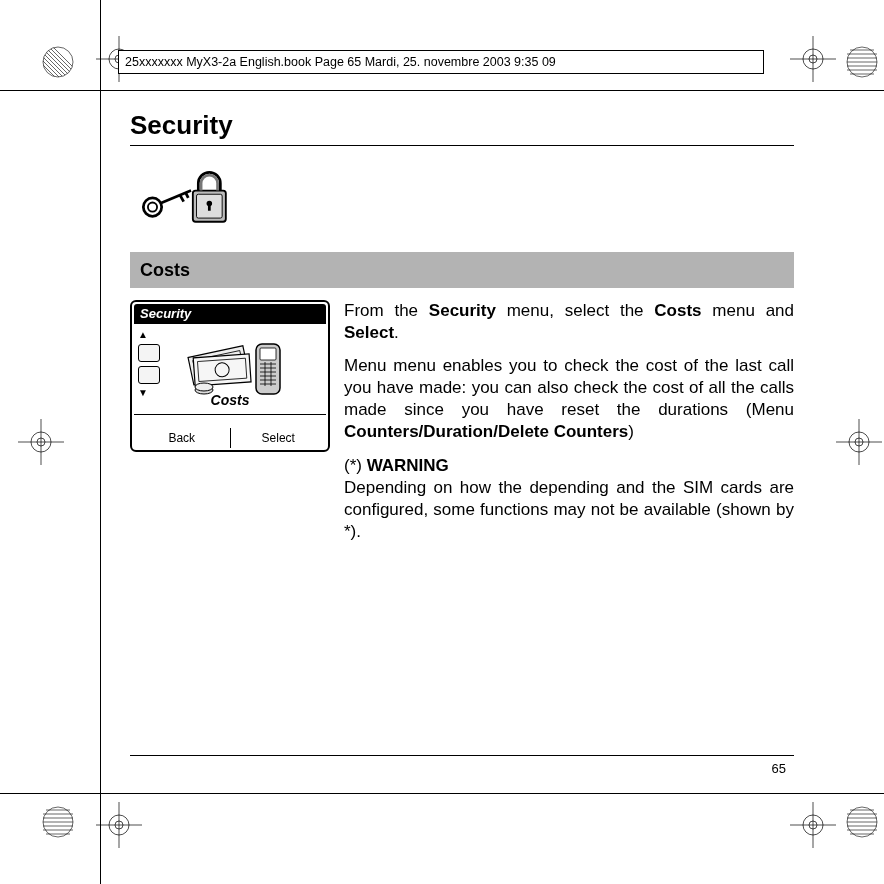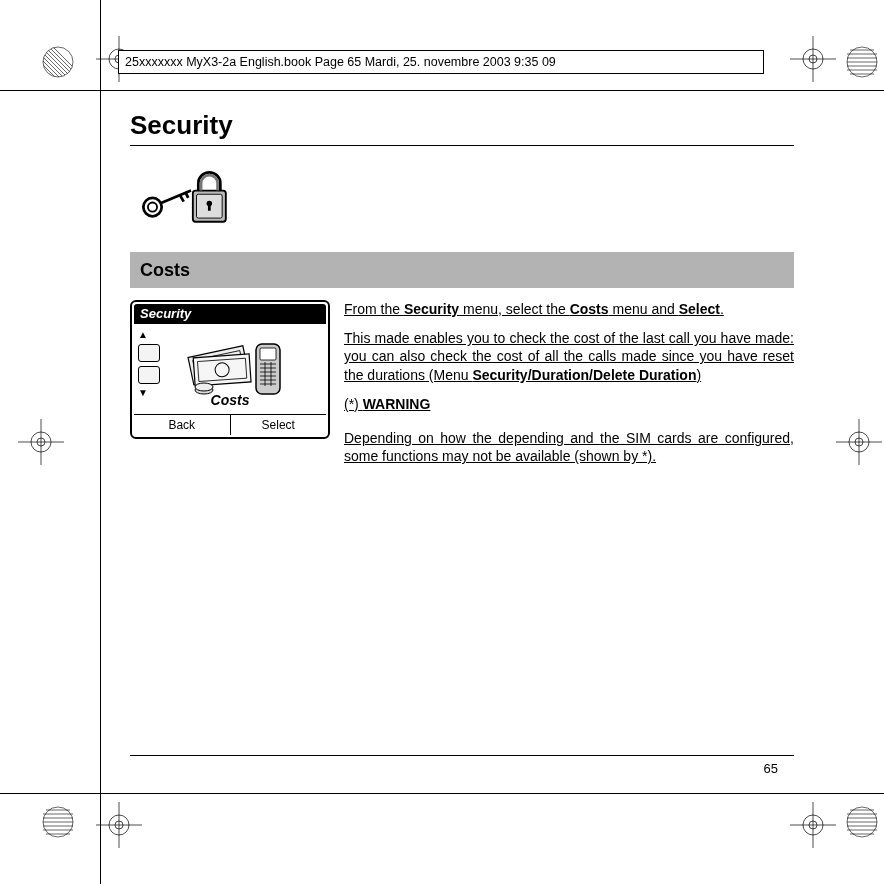--- a/index.html
+++ b/index.html
@@ -48,28 +48,28 @@
   .section-title { font-size: 18px; font-weight: bold; flex: 0 0 180px; }
   .section-desc { font-size: 12px; font-style: italic; line-height: 1.25; }
 
   .body-row { display: flex; gap: 14px; }
   .phone-shot { flex: 0 0 200px; }
   .phone-frame { border: 2px solid #000; border-radius: 6px; background: #fff; padding: 2px; }
   .phone-title { background: #000; color: #fff; font-size: 13px; font-style: italic; font-weight: bold; padding: 2px 6px 3px; border-radius: 3px 3px 0 0; }
   .phone-screen { height: 90px; background: #fff; position: relative; overflow: hidden; display:flex; align-items:center; justify-content:center; }
   .phone-label { font-size: 14px; font-style: italic; color:#000; position:absolute; bottom: 6px; left:0; right:0; text-align:center; font-weight:bold; }
   .phone-soft { display: flex; border-top: 1px solid #000; }
-  .phone-soft div { flex: 1; text-align: center; font-size: 12px; padding: 3px 0; }
+  .phone-soft div { flex: 1; text-align: center; font-size: 12px; padding: 3px 0; margin-top: 13px; }
   .phone-soft div + div { border-left: 1px solid #000; }
 
-  .body-text { flex: 1; font-size: 14px; line-height: 1.3; text-align: justify; text-decoration: underline; }
+  .body-text { flex: 1; font-size: 17px; line-height: 1.3; text-align: justify; }
   .body-text p { margin-bottom: 11px; }
   .body-text .bold { font-weight: bold; }
 
-  .page-num { position: absolute; right: 16px; bottom: -2px; font-size: 13px; }
+  .page-num { position: absolute; right: 8px; bottom: -2px; font-size: 13px; }
   .page-num-rule { position: absolute; left:0; right:0; bottom: 18px; border:0; border-top:1px solid #000; }
 
   
   .side-icons { position:absolute; left:4px; top:6px; display:flex; flex-direction:column; gap:4px; }
   .side-icons div { width:22px; height:18px; border:1.5px solid #000; border-radius:3px; background:#f4f4f4; }
   .side-icons .arrow { width:10px; height:10px; border:none; background:none; display:flex; align-items:center; justify-content:center; font-size:10px; line-height:10px; }
 
   .money-phone { position:relative; width:120px; height:70px; }
 </style>
 </head>
@@ -254,23 +254,23 @@
             <div>Select</div>
           </div>
         </div>
       </div>
 
       <div class="body-text">
         <p>
           <span>From the </span><span class="bold">Security</span><span> menu, select the </span><span class="bold">Costs</span><span> menu and </span><span class="bold">Select</span><span>.</span>
         </p>
         <p>
-          <span>This made enables you to check the cost of the last call you have made: you can also check the cost of all the calls made since you have reset the durations (Menu </span><span class="bold">Security/Duration/Delete Duration</span><span>)</span>
+          <span>Menu menu enables you to check the cost of the last call you have made: you can also check the cost of all the calls made since you have reset the durations (Menu </span><span class="bold">Counters/Duration/Delete Counters</span><span>)</span>
         </p>
-        <p style="margin-bottom:16px;">
+        <p style="margin-bottom:0;">
           <span>(*) </span><span class="bold">WARNING</span>
         </p>
         <p>Depending on how the depending and the SIM cards are configured, some functions may not be available (shown by *).</p>
       </div>
     </div>
 
     <hr class="page-num-rule">
     <div class="page-num">65</div>
   </div>
 

